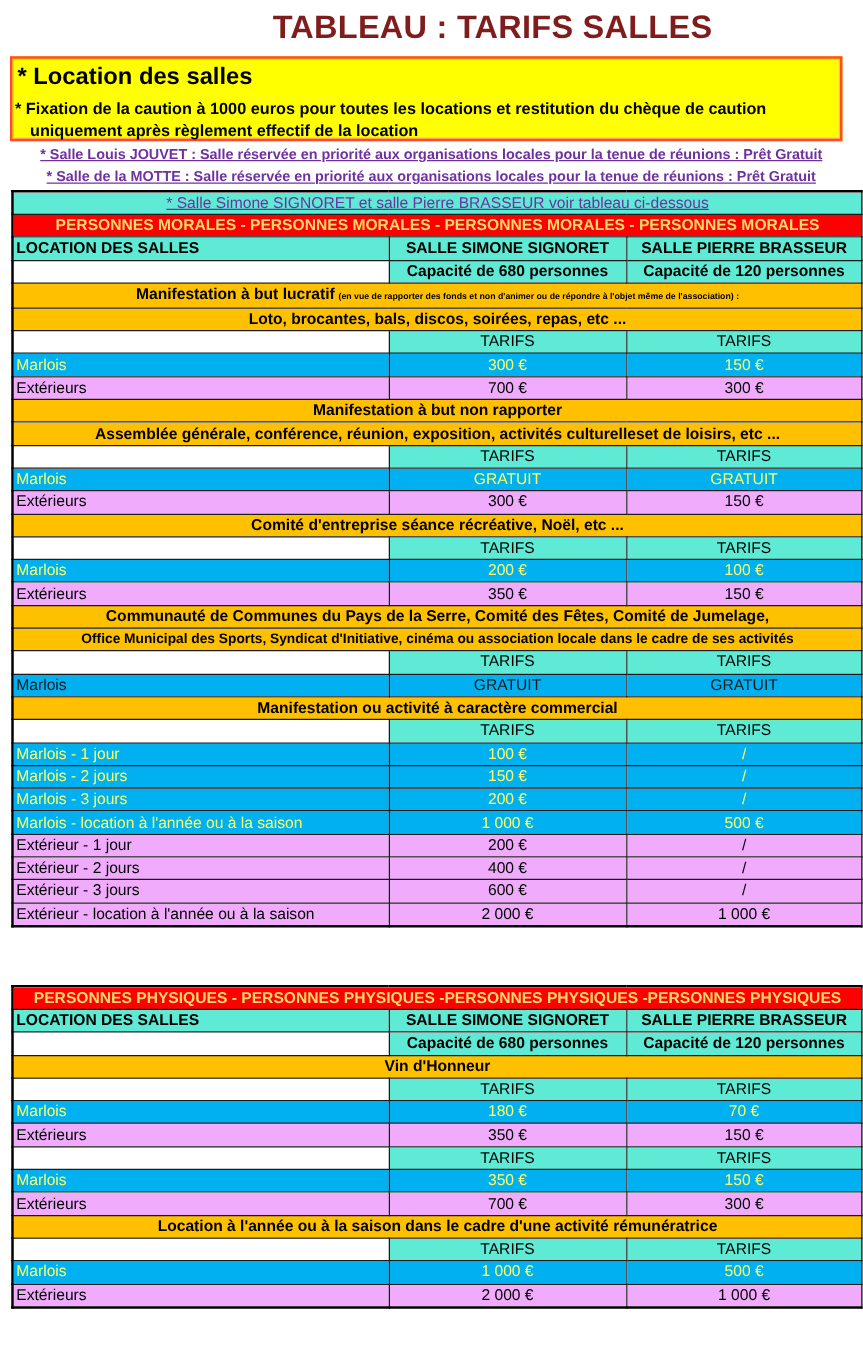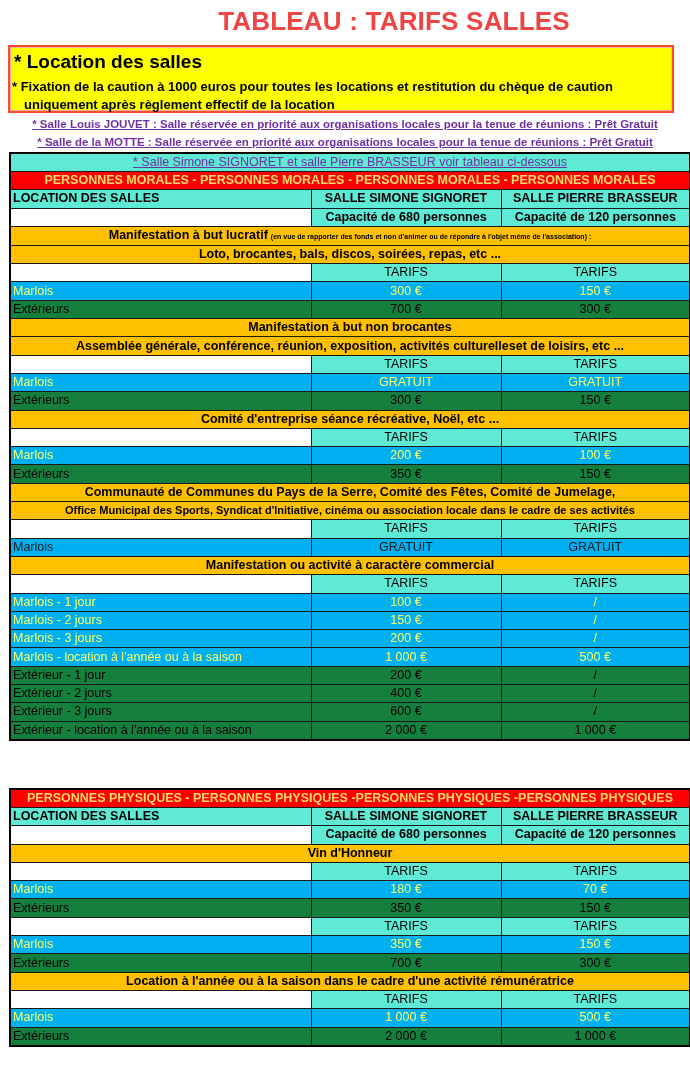--- a/index.html
+++ b/index.html
@@ -1,34 +1,34 @@
 <!DOCTYPE html>
 <html><head>
 <meta charset="utf-8">
 <style>
   html, body { margin:0; padding:0; background:#ffffff; }
   body { width:690px; height:1080px; overflow:hidden; font-family:"Liberation Sans", sans-serif; position:relative; }
   .title { position:absolute; left:0; top:6px; width:690px; text-align:center; padding-left:98px; box-sizing:border-box;
-           color:#ef4444; font-weight:bold; font-size:26px; letter-spacing:0.2px; }
+           color:#7f1d1d; font-weight:bold; font-size:26px; letter-spacing:0.2px; }
   .infobox { position:absolute; left:8px; top:45px; width:666px; height:68px; box-sizing:border-box;
              background:#ffff00; border:2px solid #ff4b2b; box-shadow: inset 0 0 0 1px #ffb0a0; }
   .infobox .h { position:absolute; left:4px; top:4px; font-size:19px; font-weight:bold; color:#000; }
   .infobox .p1 { position:absolute; left:2px; top:32px; font-size:13px; font-weight:bold; color:#000; }
   .infobox .p2 { position:absolute; left:14px; top:50px; font-size:13px; font-weight:bold; color:#000; }
   .note { position:absolute; left:0; width:690px; text-align:center; font-size:11.5px; font-weight:bold; color:#7030a0; text-decoration:underline; }
   table { position:absolute; left:9px; width:680px; border-collapse:collapse; table-layout:fixed; }
   td { height:18.3px; padding:0 2px; font-size:12.5px; line-height:17px; white-space:nowrap; overflow:hidden; border:1px solid #1a1a1a; box-sizing:border-box; }
   col.c0 { width:301px; } col.c1 { width:190px; } col.c2 { width:189px; }
   .yellow { background:#5eead4; color:#000; }
   .white { background:#ffffff; }
   .red { background:#ff0000; color:#ffd966; font-weight:bold; text-align:center; }
   .orange { background:#ffc000; color:#000; font-weight:bold; text-align:center; }
   .blue { background:#00b0f0; color:#ffff66; }
   .blue.dark { color:#1a1a1a; }
-  .green { background:#15803d; color:#000; }
+  .green { background:#f0abfc; color:#000; }
   .center { text-align:center; }
   .bold { font-weight:bold; }
   .small { font-size:7px; font-weight:bold; }
   .smaller { font-size:11px; }
   .linked { text-decoration:underline; color:#7030a0; }
   table.t1 { top:152px; border:2px solid #000; }
   table.t2 { top:788px; border:2px solid #000;padding-left:21px; }
 </style>
 </head>
 <body>
@@ -82,21 +82,21 @@
         <td class="blue">Marlois</td>
         <td class="blue center">300 €</td>
         <td class="blue center">150 €</td>
       </tr>
       <tr>
         <td class="green">Extérieurs</td>
         <td class="green center">700 €</td>
         <td class="green center">300 €</td>
       </tr>
       <tr>
-        <td class="orange" colspan="3"><span>Manifestation à but non brocantes</span></td>
+        <td class="orange" colspan="3"><span>Manifestation à but non rapporter</span></td>
       </tr>
       <tr>
         <td class="orange" colspan="3">Assemblée générale, conférence, réunion, exposition, activités culturelleset de loisirs, etc ...</td>
       </tr>
       <tr>
         <td class="white"></td>
         <td class="yellow center">TARIFS</td>
         <td class="yellow center">TARIFS</td>
       </tr>
       <tr>

